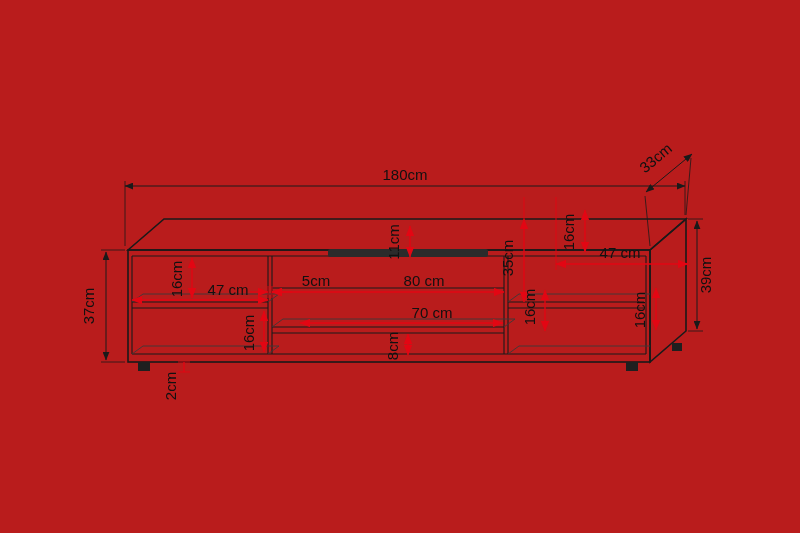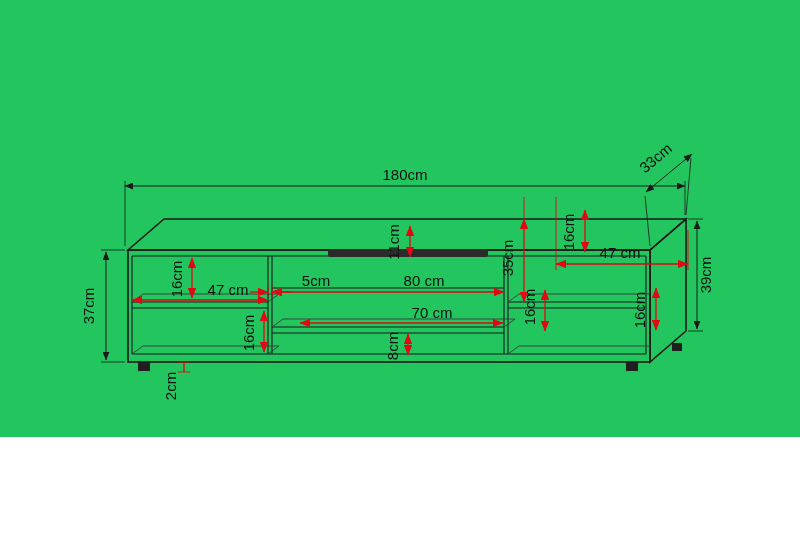--- a/index.html
+++ b/index.html
@@ -1,16 +1,16 @@
 <!DOCTYPE html>
 <html><head>
 <meta charset="utf-8">
 <style>
   html,body{margin:0;padding:0;background:#ffffff;}
-  .page{width:800px;height:437px;background:#22c55e;position:relative;overflow:hidden;
+  .page{width:800px;height:533px;background:#b91c1c;position:relative;overflow:hidden;
         font-family:"Liberation Sans", sans-serif;}
   svg text{font-family:"Liberation Sans", sans-serif;font-size:15px;fill:#111111;font-weight:500;}
   .outline{stroke:#1a1a1a;fill:none;stroke-width:1.6;stroke-linejoin:miter;}
   .inner{stroke:#1a1a1a;fill:none;stroke-width:1.1;}
   .hint{stroke:#3a3a3a;fill:none;stroke-width:0.9;}
   .dimb{stroke:#1a1a1a;fill:none;stroke-width:1;}
   .extb{stroke:#1a1a1a;fill:none;stroke-width:0.8;}
   .dimr{stroke:#e30613;fill:none;stroke-width:1.3;}
   .extr{stroke:#e30613;fill:none;stroke-width:0.9;}
   .foot{fill:#1f1f1f;stroke:none;}

